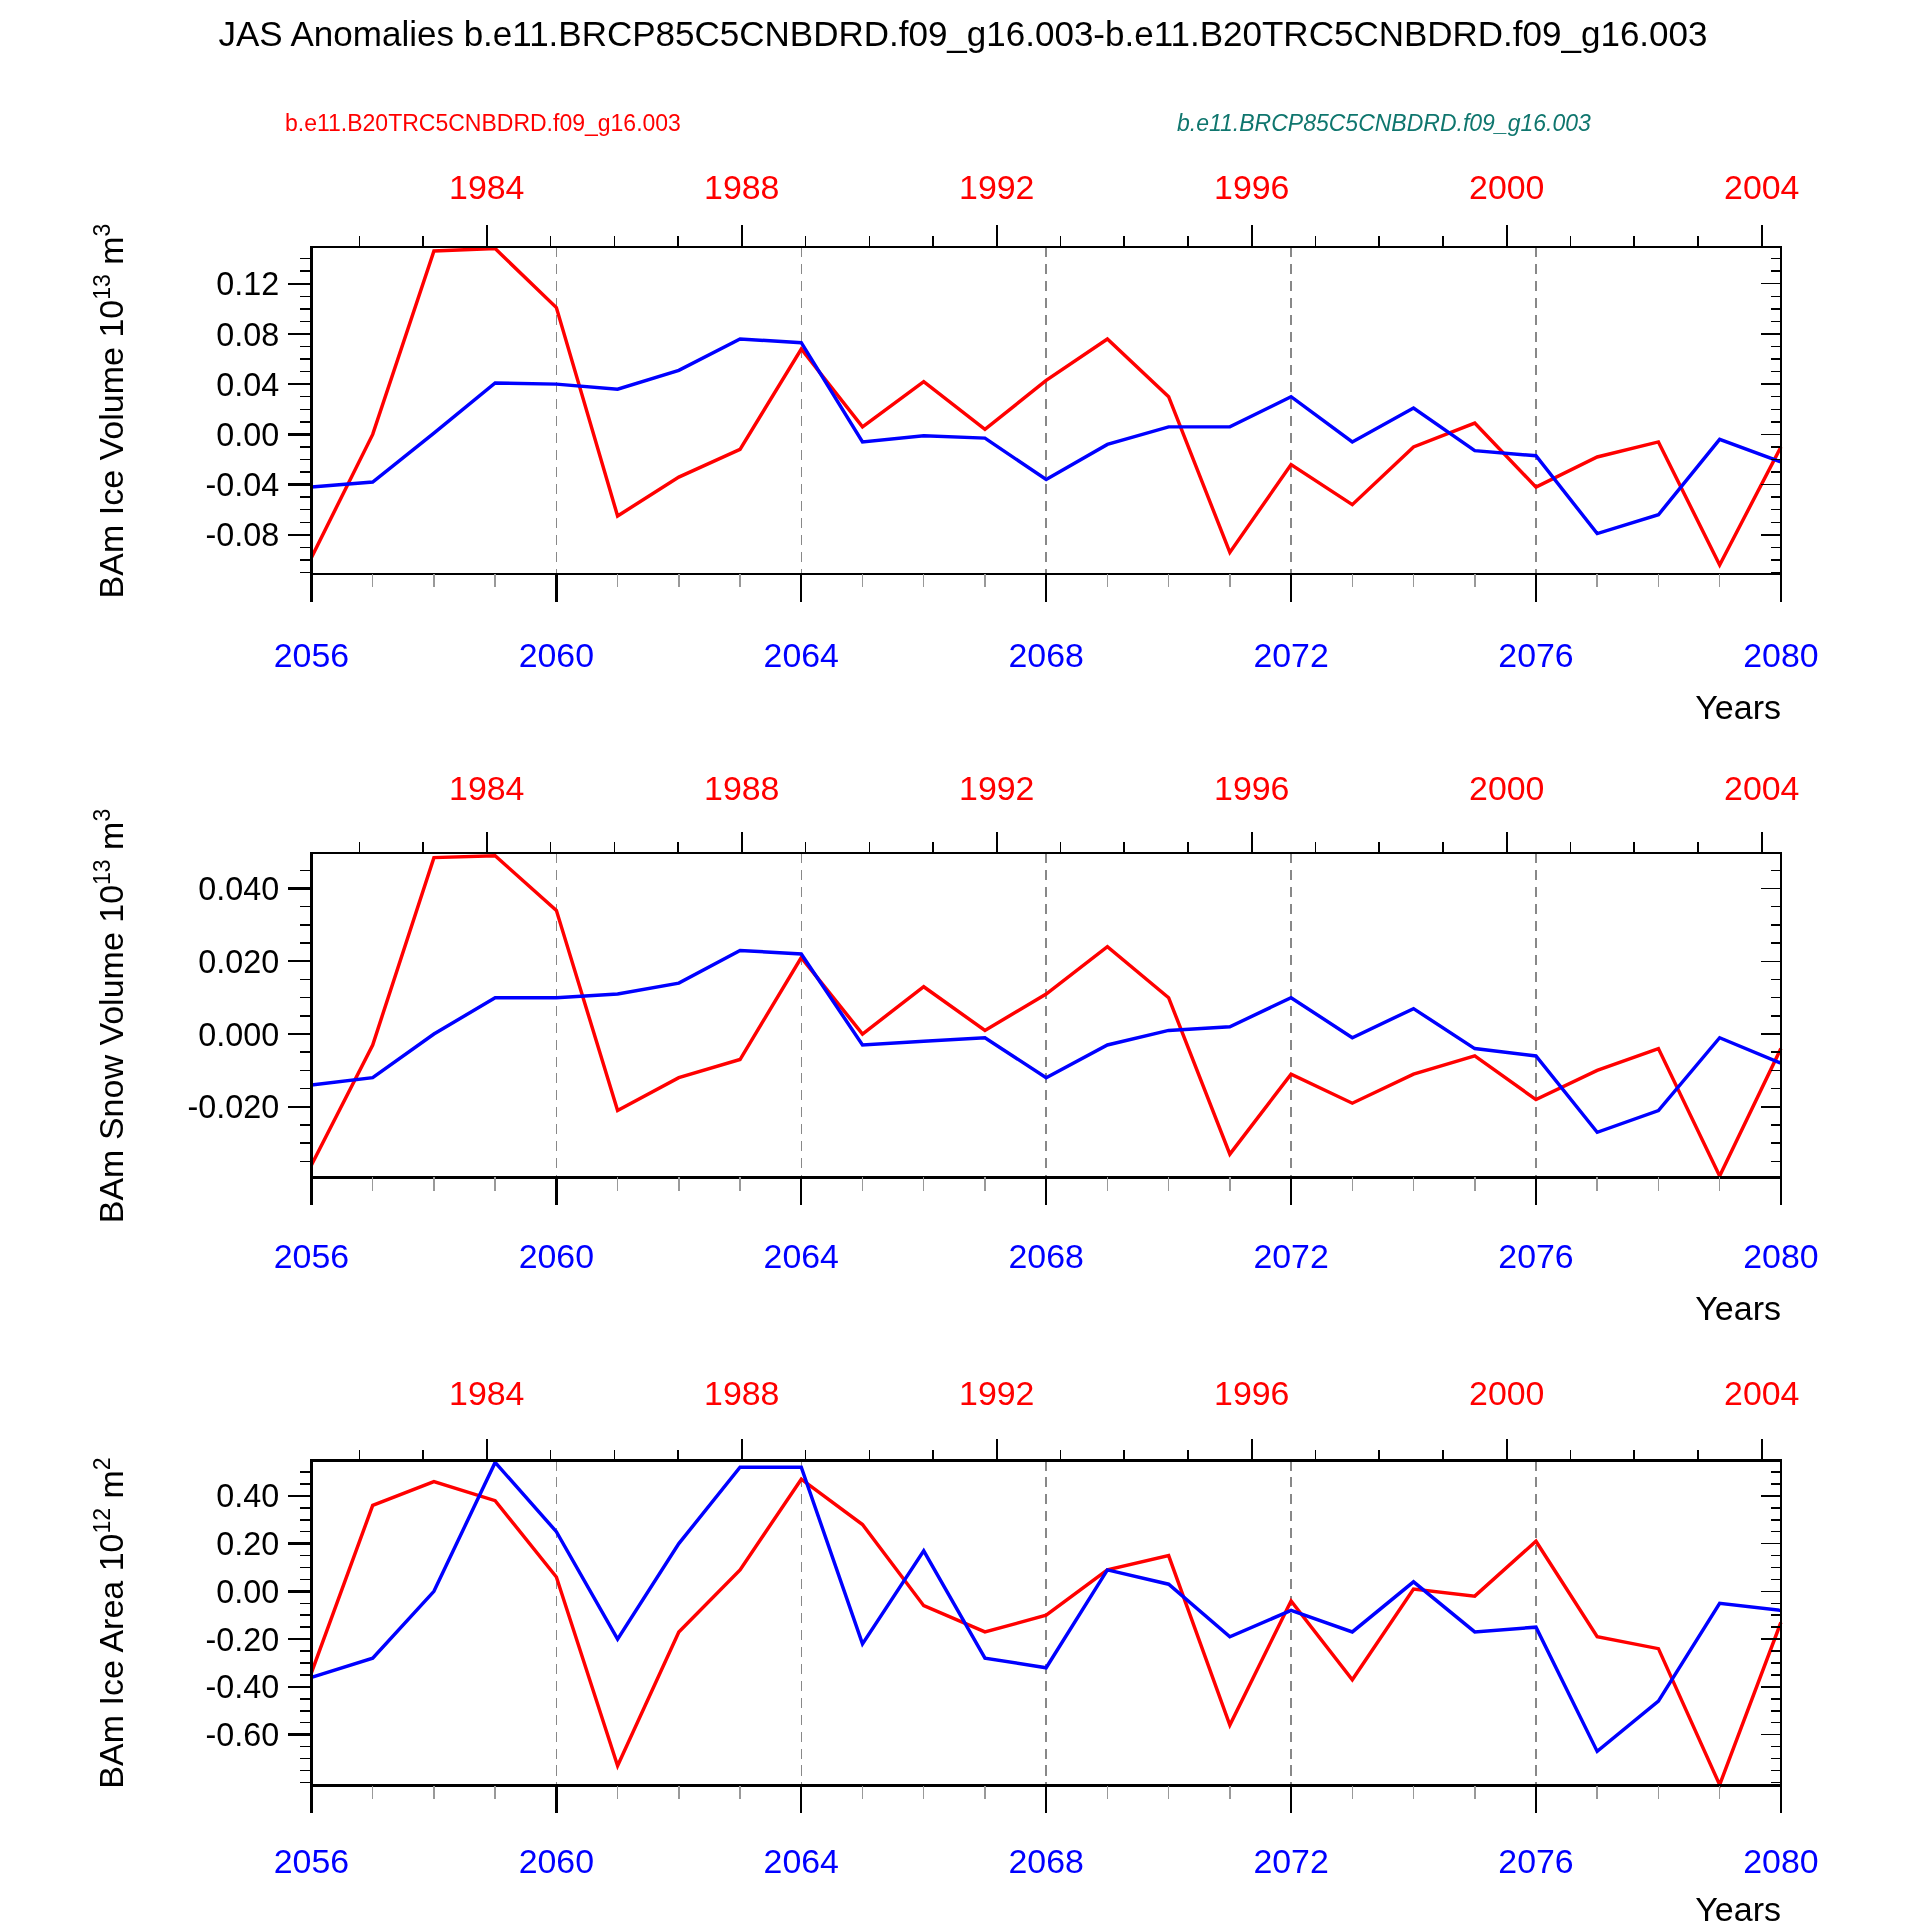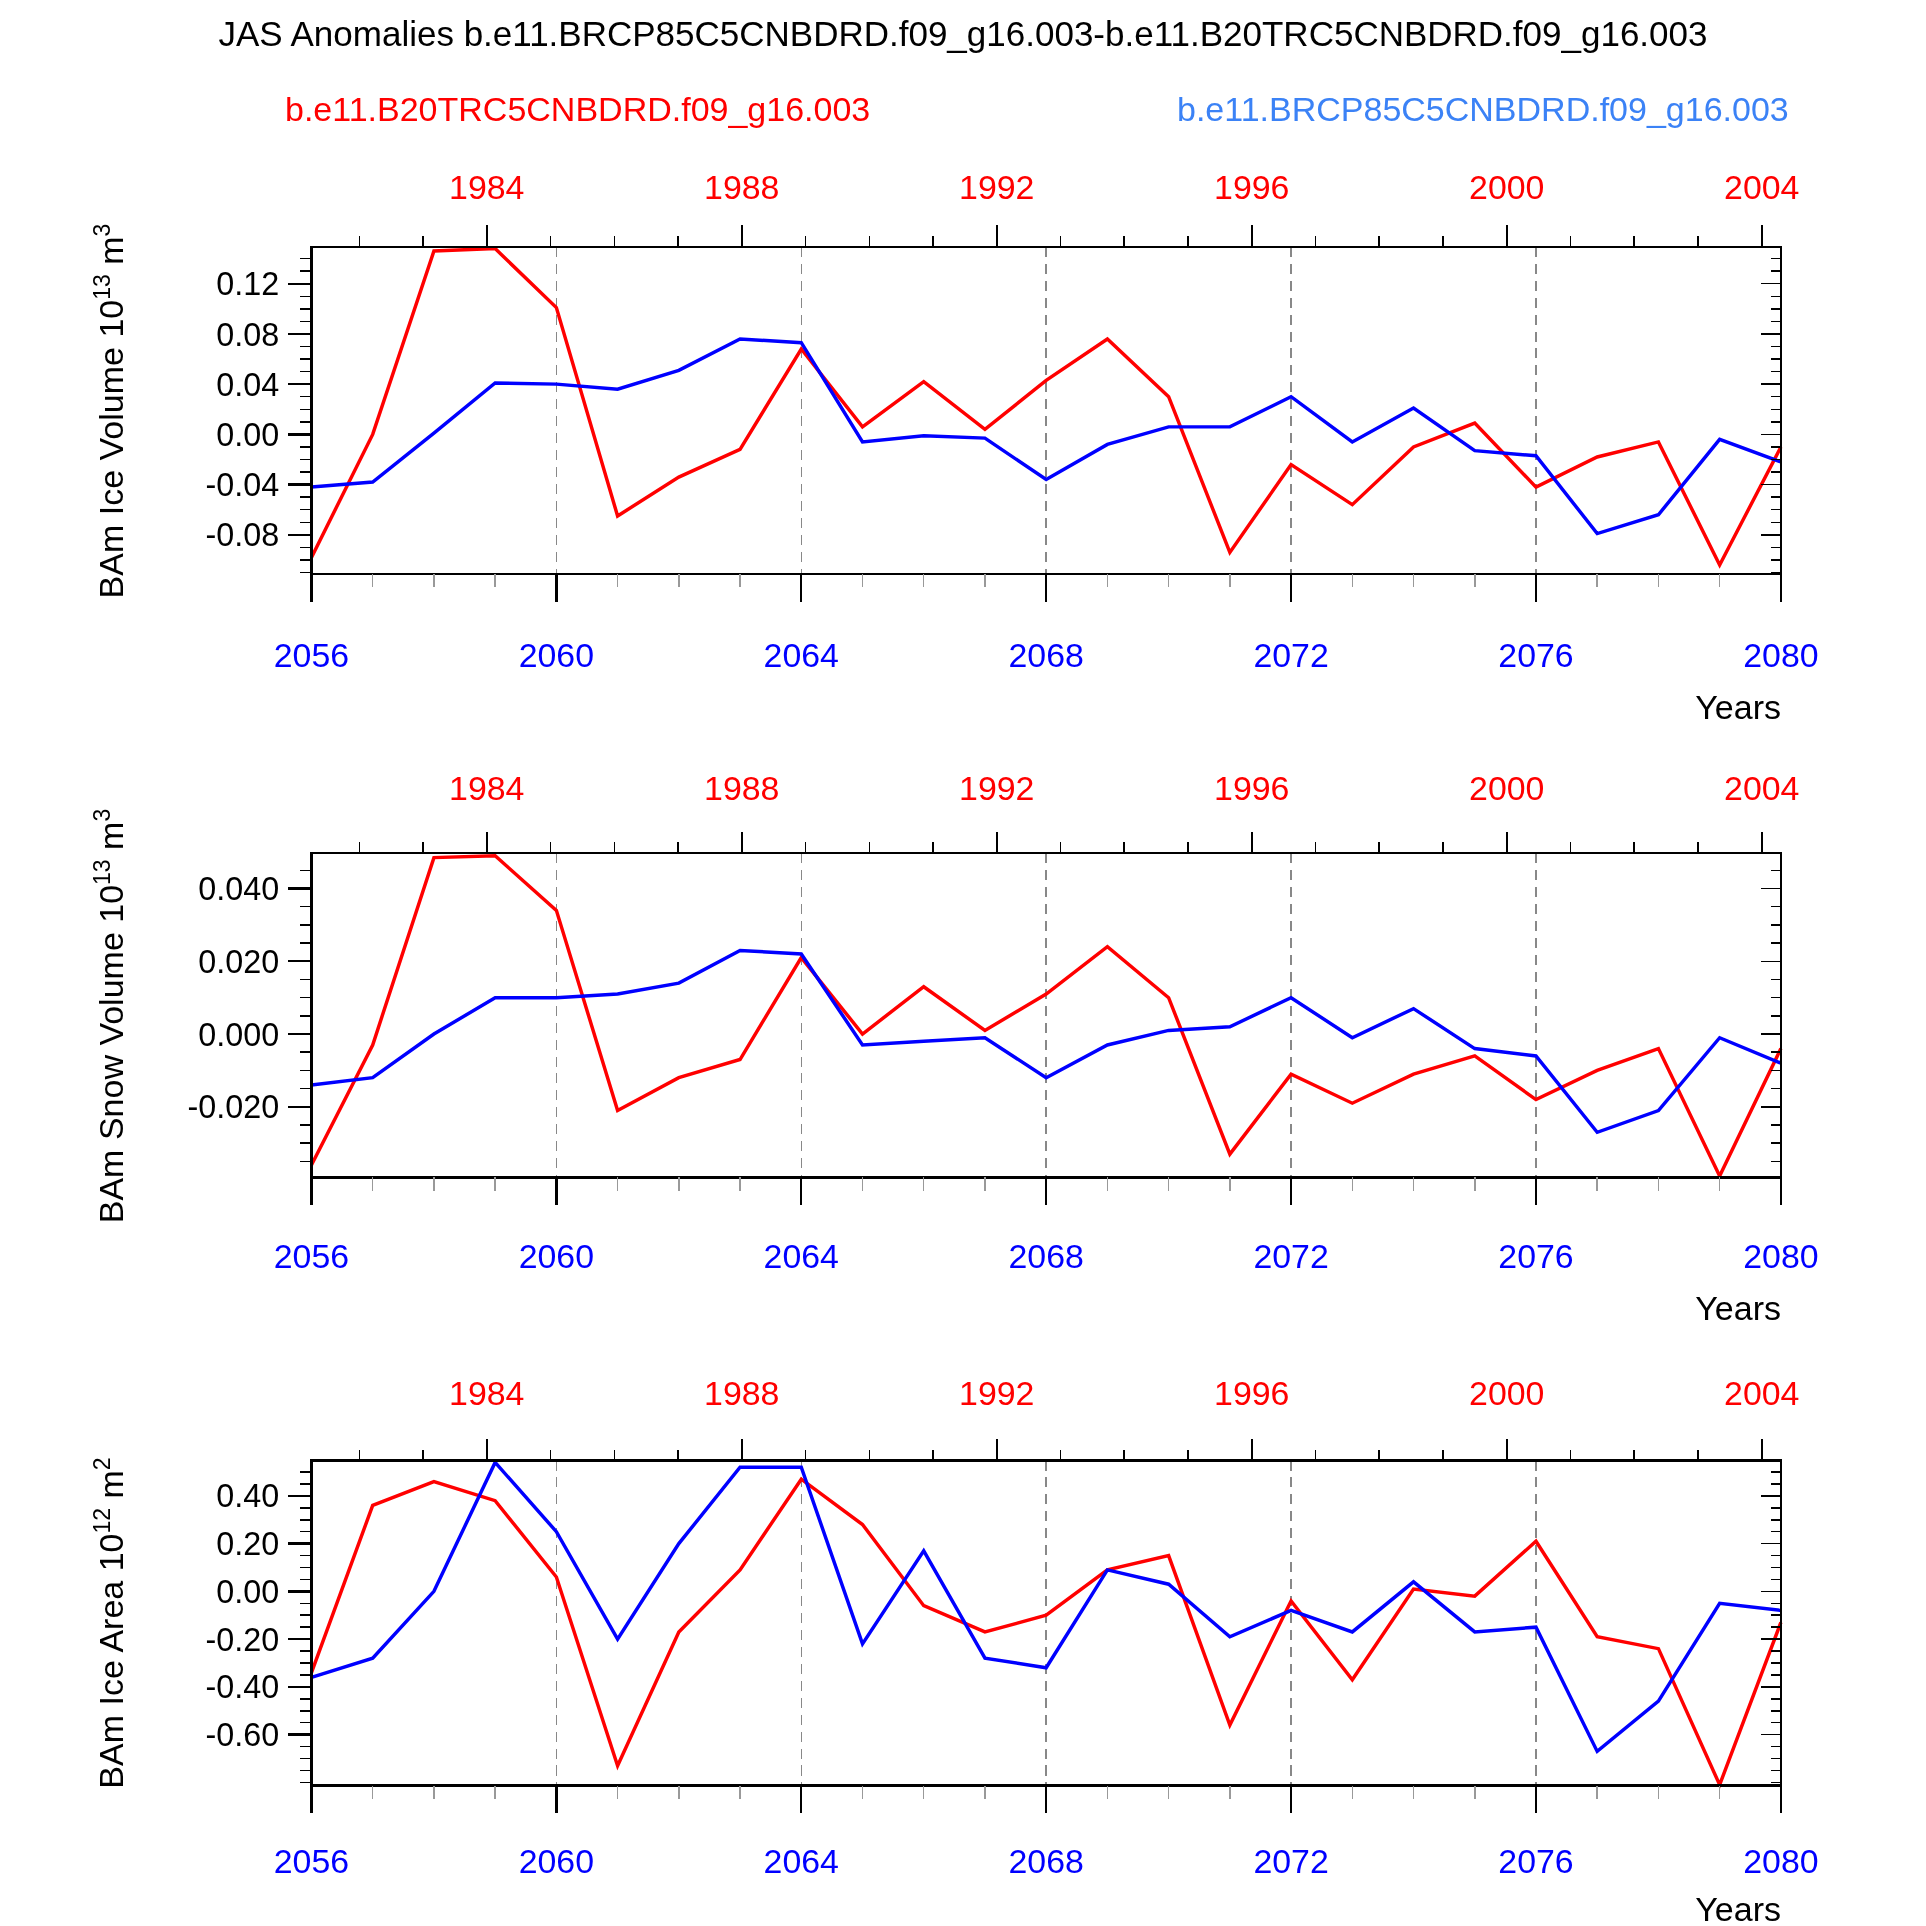--- a/index.html
+++ b/index.html
@@ -1,22 +1,22 @@
 <!DOCTYPE html>
 <html style="font-size:12.3px"><head>
 <meta charset="utf-8">
 <style>
   html,body{margin:0;padding:0;background:#ffffff;}
   body{width:1926px;height:1926px;position:relative;overflow:hidden;
        font-family:"Liberation Sans","DejaVu Sans",sans-serif;color:#000;}
   .page-title{position:absolute;top:14px;left:0;width:1926px;text-align:center;
        font-size:35px;letter-spacing:0px;white-space:nowrap;}
-  .legend{position:absolute;top:90px;font-size:34px;white-space:nowrap;}
+  .legend{position:absolute;top:110px;font-size:23px;white-space:nowrap;}
   .legend-red{left:285px;color:#ff0000;}
-  .legend-blue{left:1177px;color:#3b82f6;}
+  .legend-blue{left:1177px;color:#0f766e;font-style:italic;}
   .panel-svg{position:absolute;left:0;width:1926px;height:593px;}
   #panel1-svg{top:139px;} #panel2-svg{top:740px;} #panel3-svg{top:1345px;}
   .ylabel{position:absolute;left:110px;font-size:34px;white-space:nowrap;
        transform:translate(-50%,-50%) rotate(-90deg);}
   .ylabel sup{font-size:23px;}
   #ylabel1{top:411px;} #ylabel2{top:1016px;} #ylabel3{top:1623px;}
   .xlabel{position:absolute;left:311px;width:1470px;text-align:right;font-size:34px;}
   #xlabel1{top:688px;} #xlabel2{top:1289px;} #xlabel3{top:1890px;}
 </style>
 </head>

